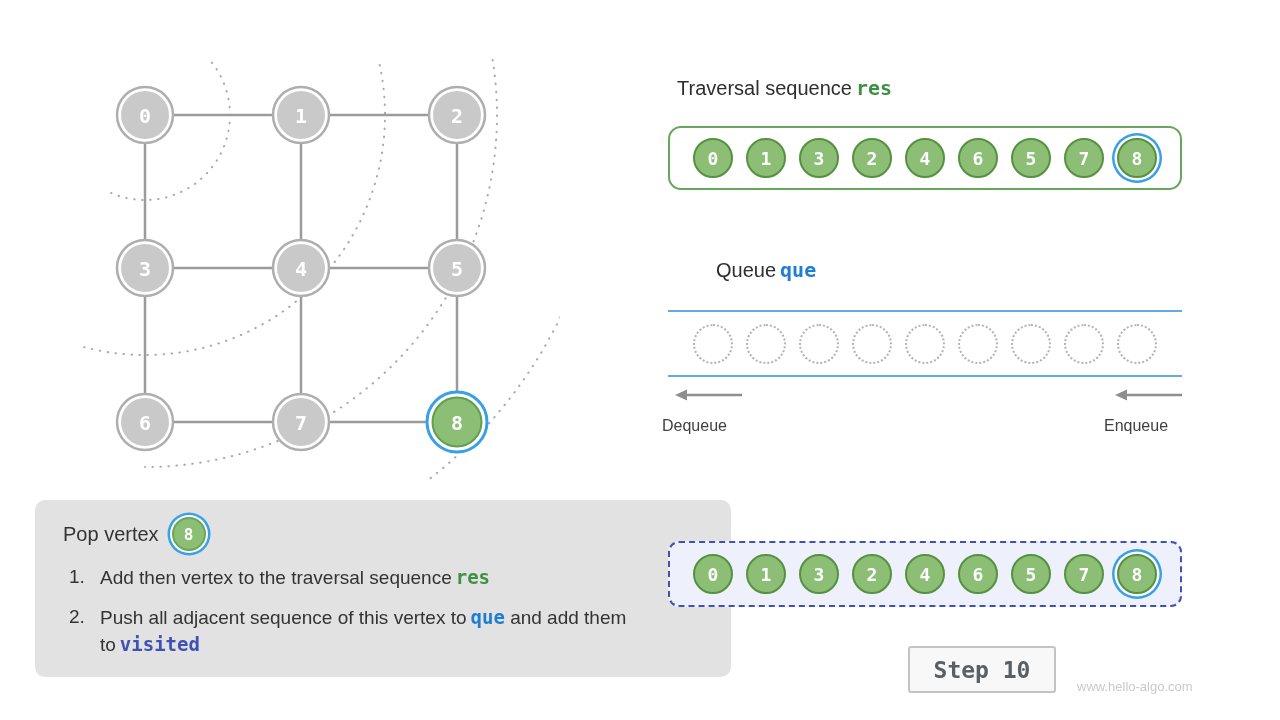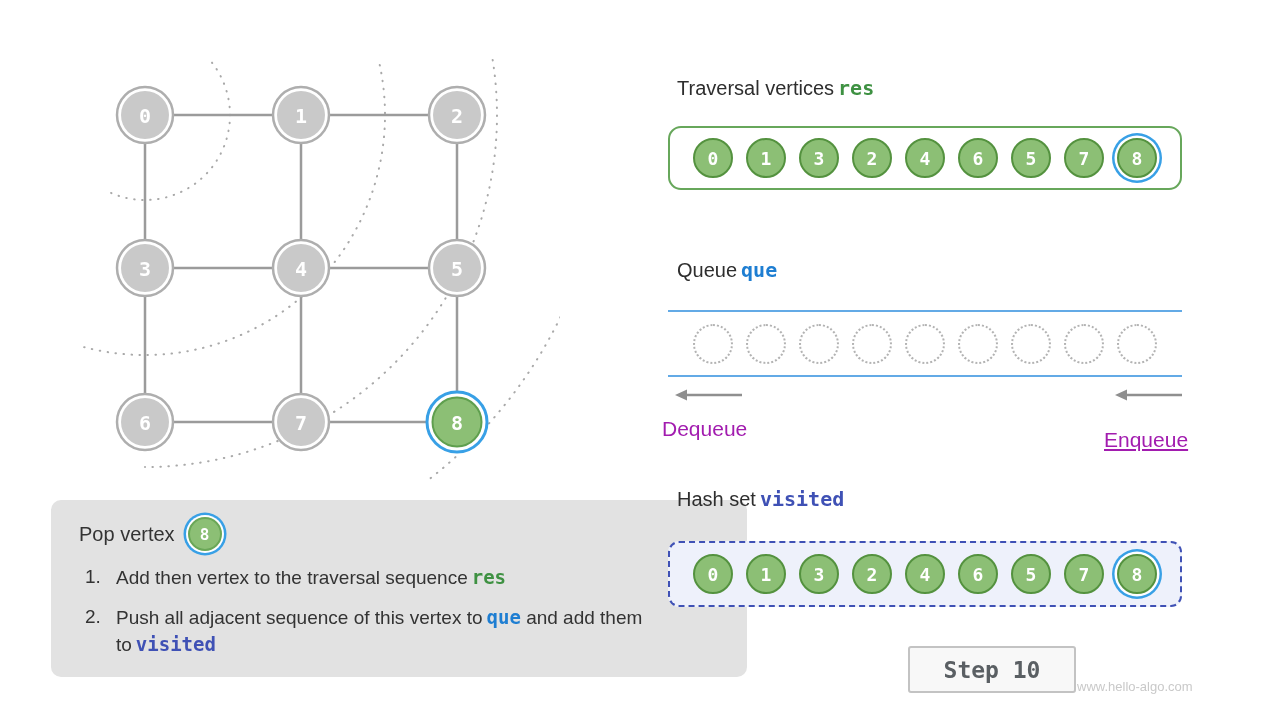--- a/index.html
+++ b/index.html
@@ -31,36 +31,36 @@
                 display:flex; align-items:center; justify-content:center; flex:none; }
   .seq-circle.hl { box-shadow:0 0 0 2.5px #ffffff, 0 0 0 5px #38a0e6; }
 
   #res-box { left:668px; top:126px; width:514px; height:64px; border:2px solid #67a75b; border-radius:13px; background:#fff; }
   #visited-box { left:668px; top:541px; width:514px; height:66px; border:2px dashed #3f51b5; border-radius:11px; background:#eef1fb; }
 
   #queue-box { left:668px; top:310px; width:514px; height:67px;
                border-top:2px solid #63aae6; border-bottom:2px solid #63aae6; background:#fff; }
   .queue-slot { width:40px; height:40px; border-radius:50%; border:2px dotted #b3b3b3; background:#fff; flex:none; }
 
-  .arrow-label { font-size:21px; color:#a21caf; }
+  .arrow-label { font-size:16px; color:#404040; }
 
   
   .explain-box { left:35px; top:500px; width:696px; height:177px; background:#e2e2e2; border-radius:10px;
-                 padding:17px 24px 18px 28px; color:#333;margin-left:16px; }
+                 padding:17px 24px 18px 28px; color:#333; }
   .explain-line { display:flex; align-items:center; font-size:20px; color:#333; }
   .vertex-chip { display:inline-flex; align-items:center; justify-content:center; width:34px; height:34px;
                  border-radius:50%; background:#8cbf75; border:2px solid #6aa757; color:#fff;
                  font-family:"DejaVu Sans Mono",monospace; font-weight:bold; font-size:16px;
                  box-shadow:0 0 0 2px #ffffff, 0 0 0 4.5px #38a0e6; margin:0 13px; flex:none; }
   .explain-item { display:flex; margin-top:13px; font-size:19px; line-height:26px; }
   .explain-item .num { width:37px; flex:none; padding-left:6px; }
   .explain-item .txt { flex:1; }
 
   
-  .step-button { left:908px; top:646px; width:168px; height:47px; background:#f8f8f8; border:2px solid #c3c3c3;
+  .step-button { left:908px; top:646px; width:148px; height:47px; background:#f8f8f8; border:2px solid #c3c3c3;
                  border-radius:3px; display:flex; align-items:center; justify-content:center;
                  font-family:"DejaVu Sans Mono",monospace; font-weight:bold; font-size:23px; color:#5a5f63; }
   .watermark { left:1077px; top:679px; font-family:Liberation Sans, sans-serif; font-size:13px; color:#c9c9c9; }
 </style>
 </head>
 <body>
 
 <div class="page">
 
   <svg id="graph-svg" width="560" height="480">
@@ -136,35 +136,35 @@
       <span class="num">1.</span>
       <span class="txt"><span>Add then vertex to the traversal sequence</span><code class="code-green">res</code></span>
     </div>
     <div class="explain-item">
       <span class="num">2.</span>
       <span class="txt"><span>Push all adjacent sequence of this vertex to</span><code class="code-blue">que</code> <span>and add them to</span><code class="code-indigo">visited</code></span>
     </div>
   </div>
 
   <div class="panel-title abs" style="left:677px; top:76px;">
-    <span>Traversal vertices</span><code class="code-green">res</code>
+    <span>Traversal sequence</span><code class="code-green">res</code>
   </div>
   <div id="res-box" class="abs seq-row">
       <div class="seq-circle">0</div>
       <div class="seq-circle">1</div>
       <div class="seq-circle">3</div>
       <div class="seq-circle">2</div>
       <div class="seq-circle">4</div>
       <div class="seq-circle">6</div>
       <div class="seq-circle">5</div>
       <div class="seq-circle">7</div>
       <div class="seq-circle hl">8</div>
     </div>
 
-  <div class="panel-title abs" style="left:677px; top:258px;">
+  <div class="panel-title abs" style="left:716px; top:258px;">
     <span>Queue</span><code class="code-blue">que</code>
   </div>
   <div id="queue-box" class="abs seq-row">
       <div class="queue-slot"></div>
       <div class="queue-slot"></div>
       <div class="queue-slot"></div>
       <div class="queue-slot"></div>
       <div class="queue-slot"></div>
       <div class="queue-slot"></div>
       <div class="queue-slot"></div>
@@ -174,25 +174,22 @@
 
   <svg class="abs" style="left:672px; top:387px;" width="72" height="16">
     <line x1="70" y1="8" x2="13" y2="8" stroke="#8f8f8f" stroke-width="2.5"></line>
     <path d="M15 2.5 L3 8 L15 13.5 Z" fill="#8f8f8f"></path>
   </svg>
   <svg class="abs" style="left:1112px; top:387px;" width="72" height="16">
     <line x1="70" y1="8" x2="13" y2="8" stroke="#8f8f8f" stroke-width="2.5"></line>
     <path d="M15 2.5 L3 8 L15 13.5 Z" fill="#8f8f8f"></path>
   </svg>
   <div class="arrow-label abs" style="left:662px; top:417px;">Dequeue</div>
-  <div class="arrow-label abs" style="left:1104px; top:428px; width:84px; text-align:center;text-decoration:underline;">Enqueue</div>
-
-  <div class="panel-title abs" style="left:677px; top:487px;">
-    <span>Hash set</span><code class="code-indigo">visited</code>
-  </div>
+  <div class="arrow-label abs" style="left:1104px; top:417px; width:84px; text-align:left;">Enqueue</div>
+
   <div id="visited-box" class="abs seq-row">
       <div class="seq-circle">0</div>
       <div class="seq-circle">1</div>
       <div class="seq-circle">3</div>
       <div class="seq-circle">2</div>
       <div class="seq-circle">4</div>
       <div class="seq-circle">6</div>
       <div class="seq-circle">5</div>
       <div class="seq-circle">7</div>
       <div class="seq-circle hl">8</div>

